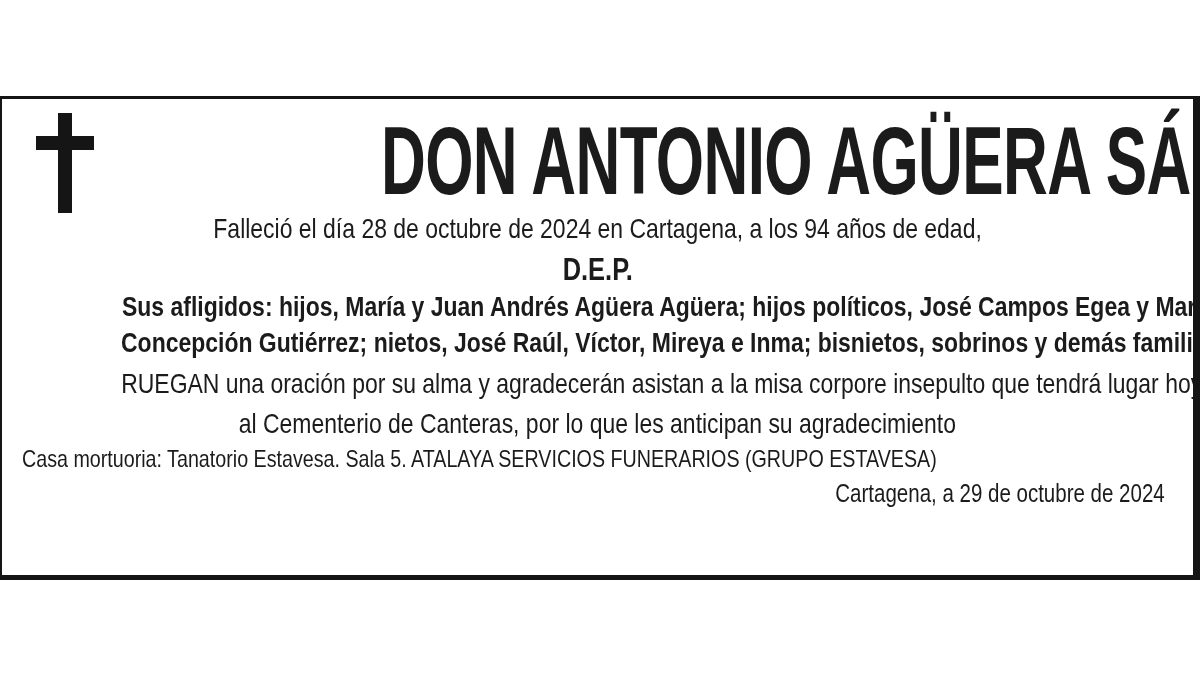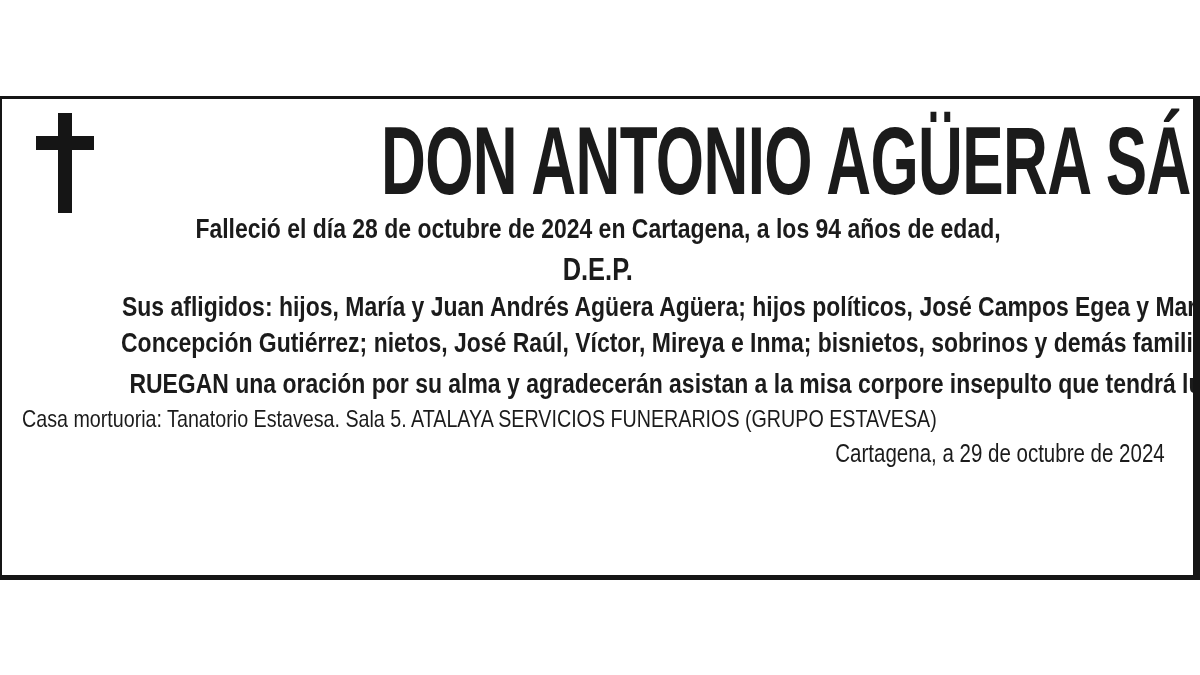--- a/index.html
+++ b/index.html
@@ -57,21 +57,21 @@
     display: inline-block;
     font-size: 97px;
     line-height: 100px;
     font-weight: bold;
     letter-spacing: -1px;
     transform: scaleX(0.64);
     transform-origin: center;
     white-space: nowrap;
   }
 
-  .line { text-align: center; white-space: nowrap; font-weight: bold; }
+  .line { text-align: center; white-space: nowrap; }
   .cond {
     display: inline-block;
     transform: scaleX(0.82);
     transform-origin: center;
     white-space: nowrap;
   }
 
   .death  { font-size: 28px; line-height: 36px; }
   .dep    { font-size: 31px; line-height: 38px; font-weight: bold; margin-top: 4px; text-align: center; }
   .family { font-size: 28px; line-height: 36px; font-weight: bold; }
@@ -118,20 +118,23 @@
     <div class="line family">
       <span class="cond">Sus afligidos: hijos, María y Juan Andrés Agüera Agüera; hijos políticos, José Campos Egea y María</span>
     </div>
     <div class="line family">
       <span class="cond">Concepción Gutiérrez; nietos, José Raúl, Víctor, Mireya e Inma; bisnietos, sobrinos y demás familia</span>
     </div>
 
     <div class="line request">
       <span class="cond">RUEGAN una oración por su alma y agradecerán asistan a la misa corpore insepulto que tendrá lugar hoy,</span>
     </div>
+    <div class="line request">
+      <span class="cond">al Cementerio de Canteras, por lo que les anticipan su agradecimiento</span>
+    </div>
 
     <div class="mortuary">
       <span class="cond">Casa mortuoria: Tanatorio Estavesa. Sala 5. ATALAYA SERVICIOS FUNERARIOS (GRUPO ESTAVESA)</span>
     </div>
 
     <div class="dateline">
       <span class="cond">Cartagena, a 29 de octubre de 2024</span>
     </div>
 
   </div>

